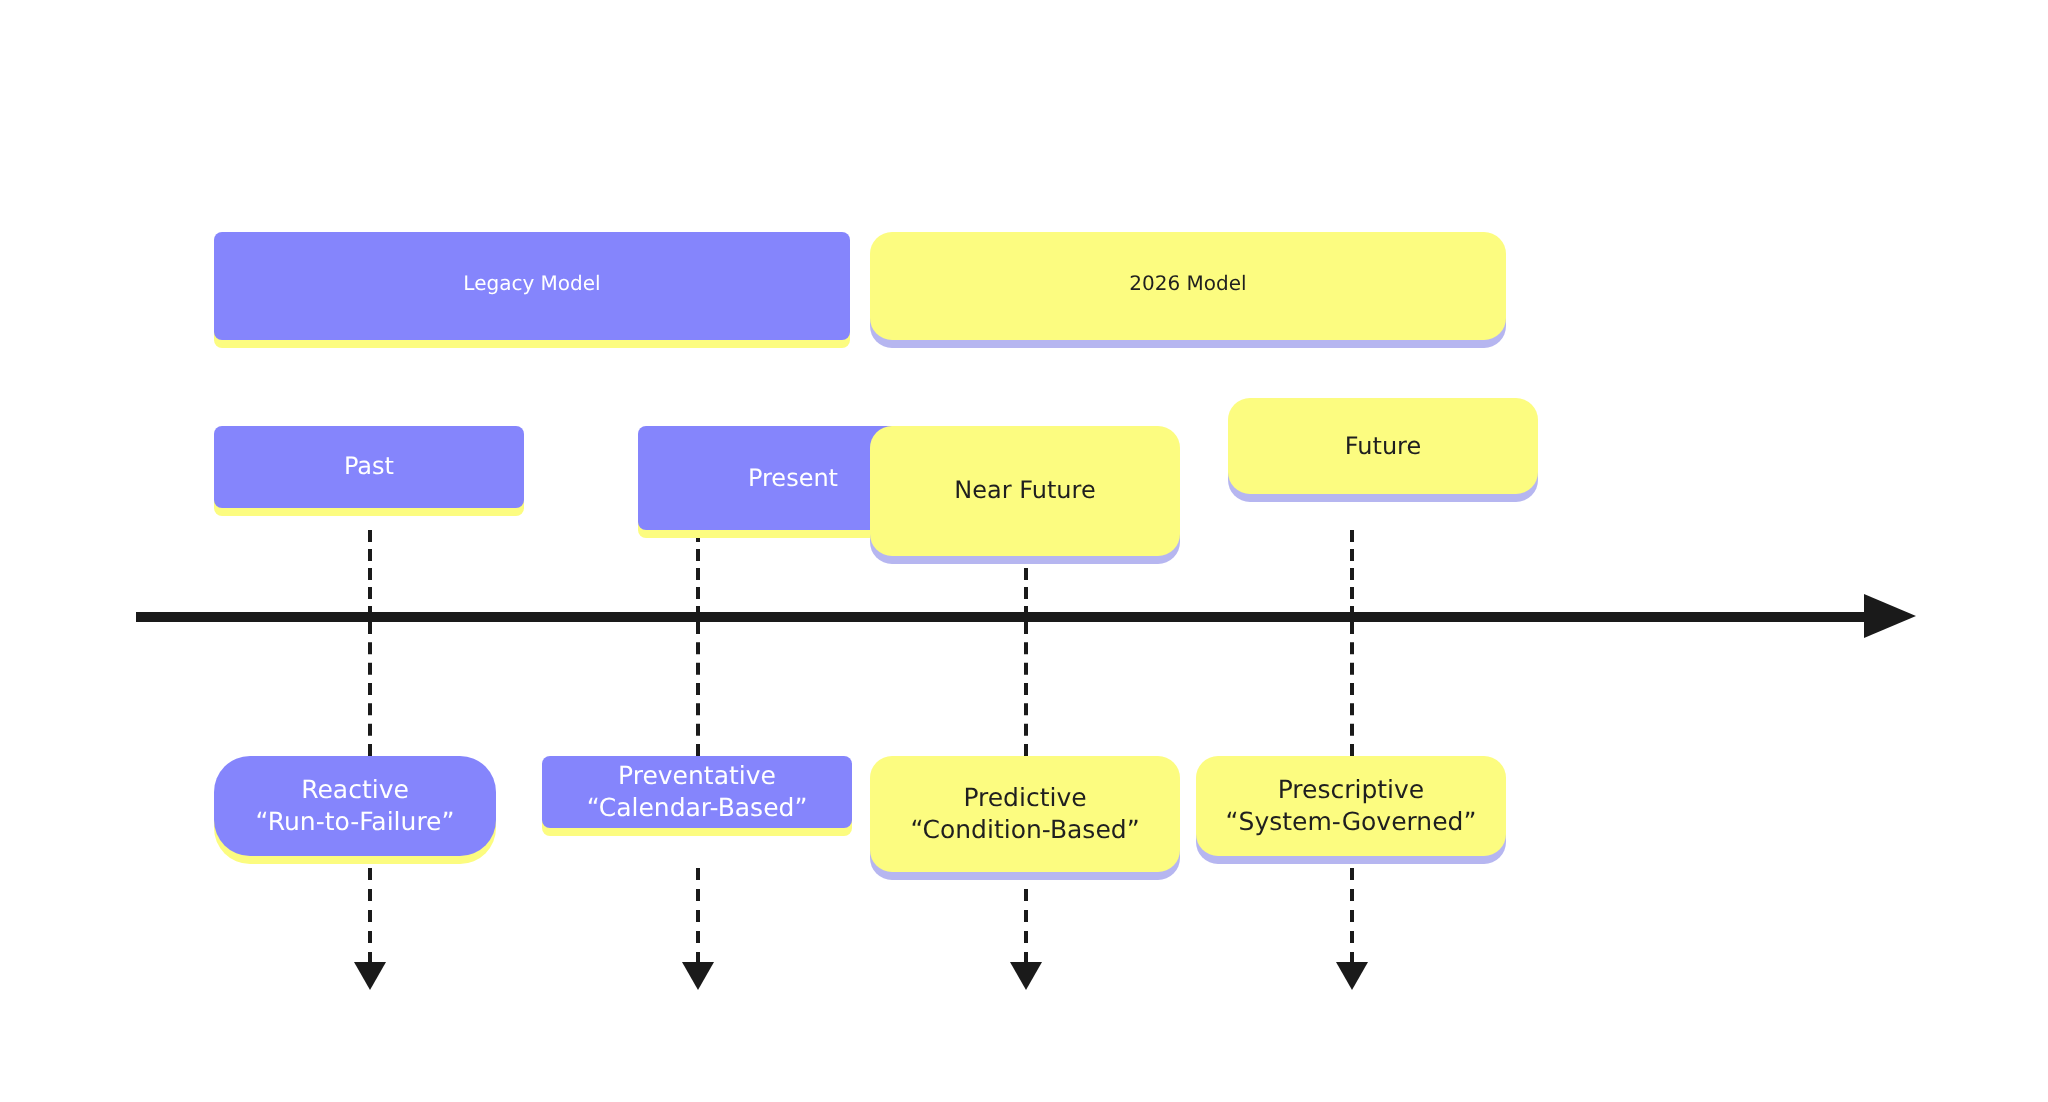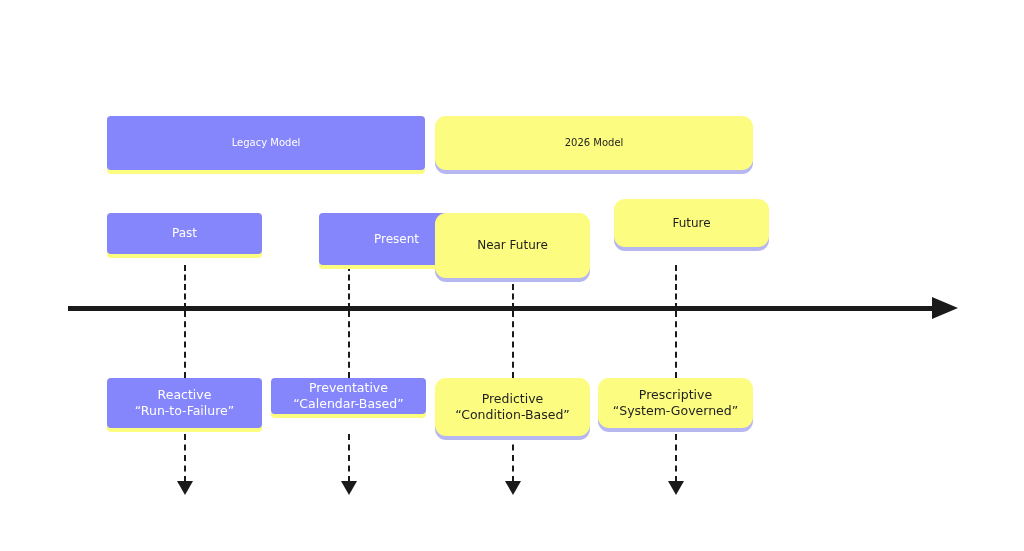--- a/index.html
+++ b/index.html
@@ -141,21 +141,21 @@
   <div class="dash" style="left:348px; top:265px; height:44px;"></div>
   <div class="dash" style="left:512px; top:265px; height:44px;"></div>
   <div class="dash" style="left:675px; top:265px; height:44px;"></div>
 
   <div class="dash" style="left:184px; top:311px; height:67px;"></div>
   <div class="dash" style="left:348px; top:311px; height:67px;"></div>
   <div class="dash" style="left:512px; top:311px; height:67px;"></div>
   <div class="dash" style="left:675px; top:311px; height:67px;"></div>
 
   <div class="row3">
-    <div class="node purple row3" style="left:107px; top:378px; width:155px; height:50px;">
+    <div class="node purple row3" style="left:107px; top:378px; width:141px; height:50px;border-radius:18px;">
       <span class="node-label">Reactive
 “Run-to-Failure”</span>
     </div>
     <div class="node purple row3" style="left:271px; top:378px; width:155px; height:36px;">
       <span class="node-label">Preventative
 “Calendar-Based”</span>
     </div>
     <div class="node yellow row3" style="left:435px; top:378px; width:155px; height:58px;">
       <span class="node-label">Predictive
 “Condition-Based”</span>

